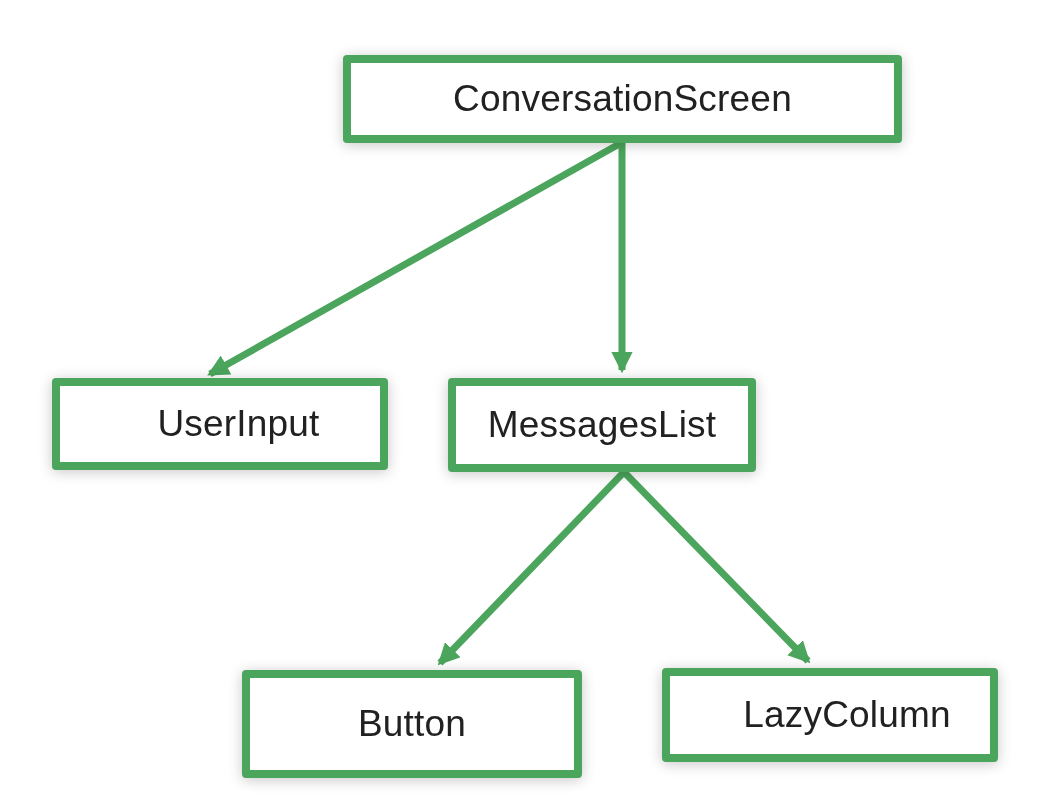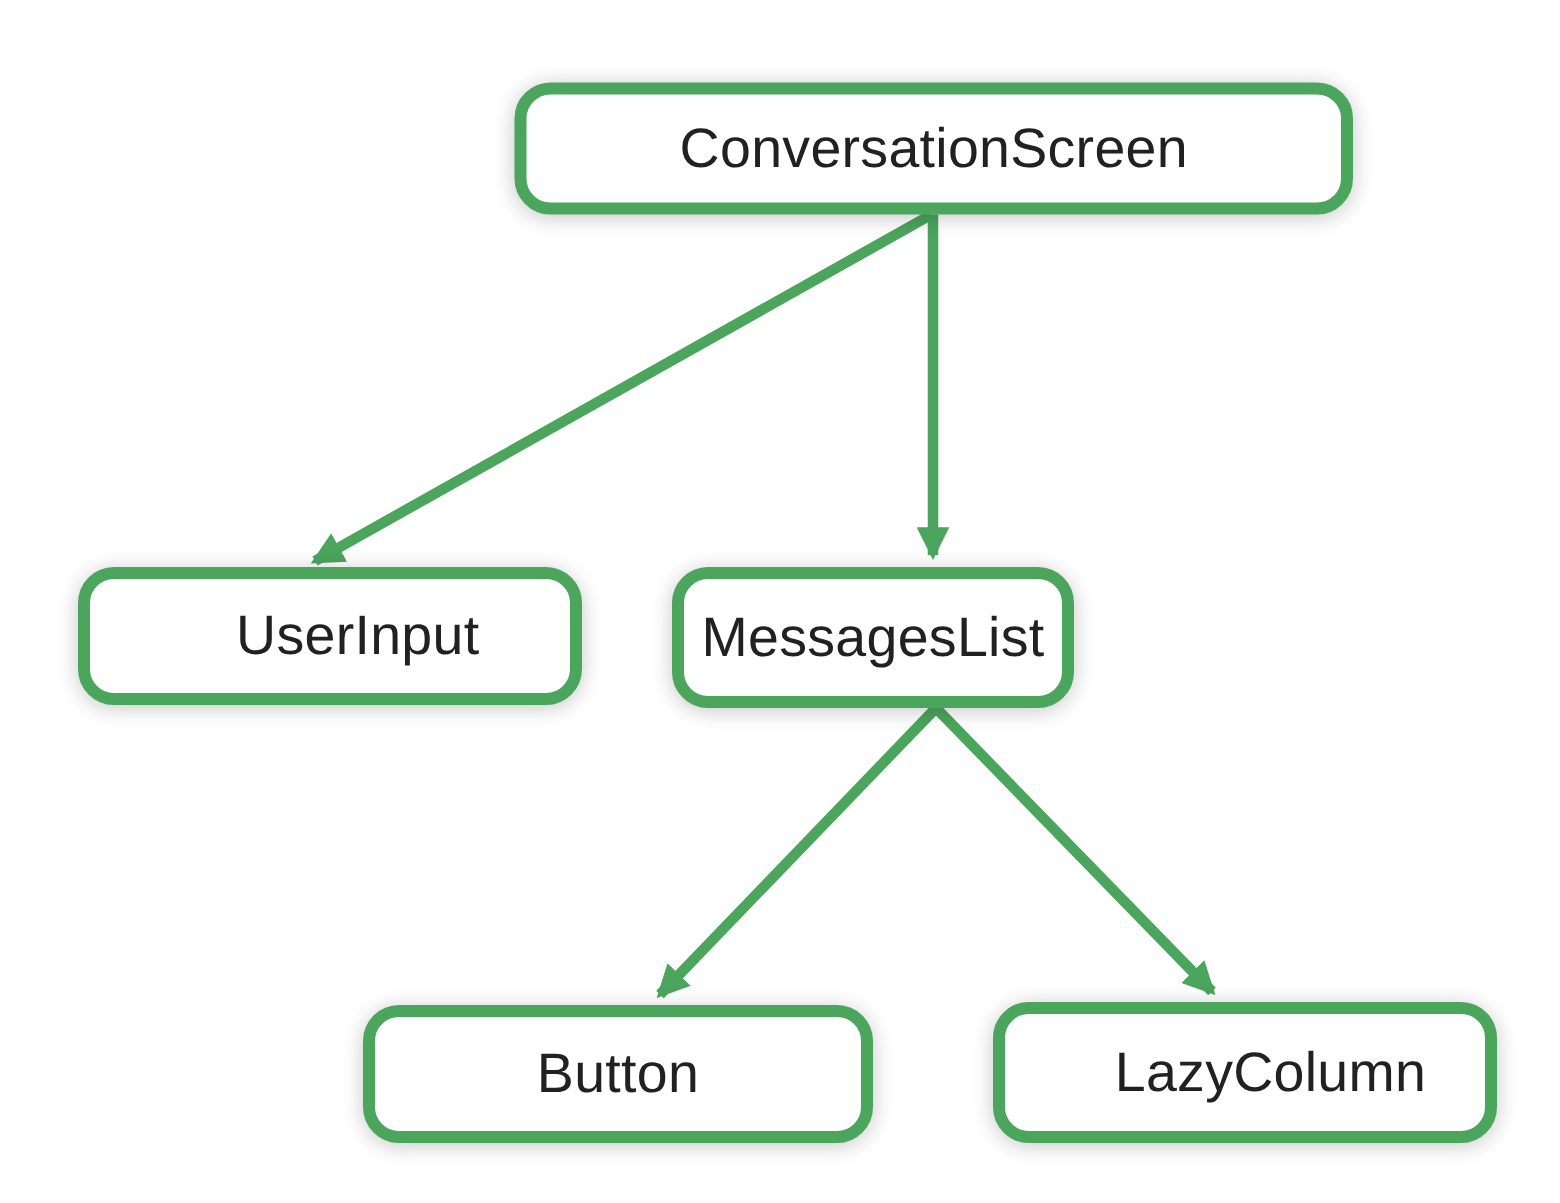--- a/index.html
+++ b/index.html
@@ -21,34 +21,34 @@
     top: 0;
     width: 1040px;
     height: 802px;
     pointer-events: none;
   }
   .node {
     position: absolute;
     box-sizing: border-box;
     background: #ffffff;
     border: 8px solid #4ba55c;
-    border-radius: 24px;
+    border-radius: 4px;
     box-shadow: 0 2px 14px rgba(0,0,0,0.22);
     display: flex;
     align-items: center;
     justify-content: center;
     color: #212121;
     font-size: 37px;
     letter-spacing: 0.2px;
     white-space: nowrap;
   }
   .node-conversation-screen { left: 343px; top:  55px; width: 559px; height: 88px; }
   .node-user-input          { left:  52px; top: 378px; width: 336px; height: 92px; padding-left: 37px; }
-  .node-messages-list       { left: 448px; top: 378px; width: 268px; height: 94px; }
-  .node-button              { left: 242px; top: 670px; width: 340px; height: 92px; }
+  .node-messages-list       { left: 448px; top: 378px; width: 308px; height: 94px; }
+  .node-button              { left: 242px; top: 670px; width: 340px; height: 108px; }
   .node-lazy-column         { left: 662px; top: 668px; width: 336px; height: 94px; padding-left: 34px; }
 </style>
 </head>
 <body>
 
 <div class="canvas">
 
   <svg class="edges-layer" viewBox="0 0 1040 802" xmlns="http://www.w3.org/2000/svg">
     <defs>
       <marker id="arrowhead" viewBox="0 0 10 10" refX="8.5" refY="5" markerWidth="3.1" markerHeight="3.1" orient="auto-start-reverse">

